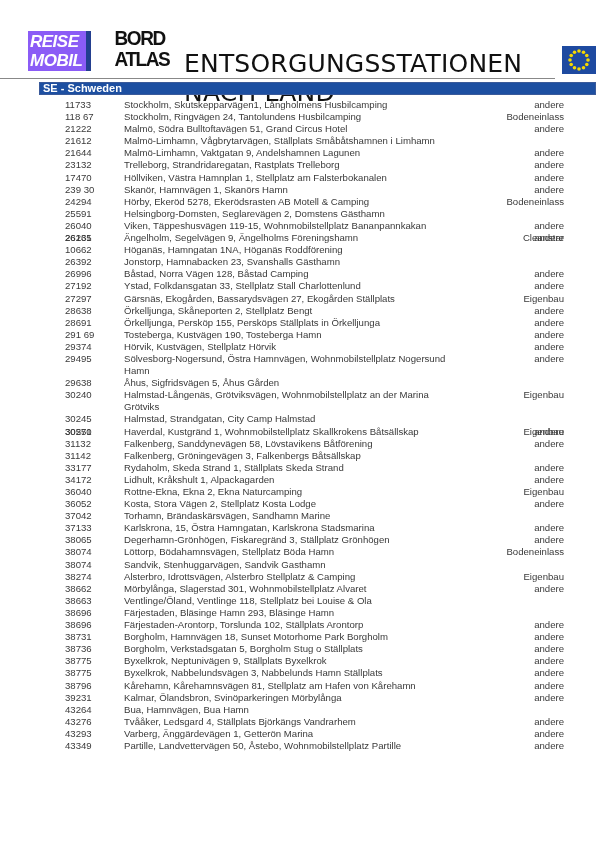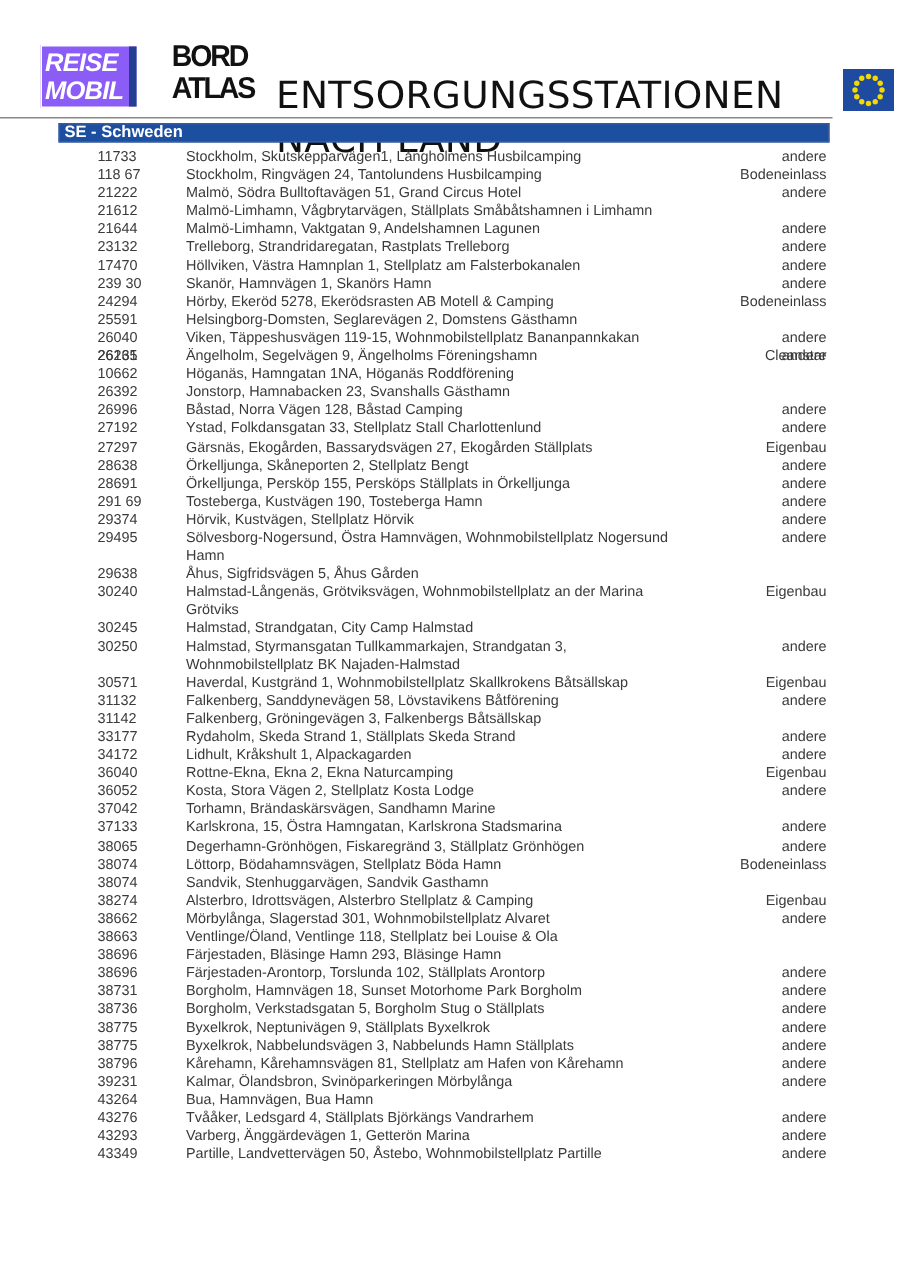--- a/index.html
+++ b/index.html
@@ -12,29 +12,29 @@
                   font-style: italic; font-size: 17px; line-height: 19px; letter-spacing: -0.5px;
                   font-family: "Liberation Sans", sans-serif; }
     .logo-reise .strip { position: absolute; right: 0; top: 0; width: 5px; height: 100%; background: #233f8f; }
     .logo-bord { position: absolute; left: 113px; top: 28px; width: 62px; height: 46px;
                  font-weight: bold; font-size: 20px; line-height: 21px; color: #111; letter-spacing: -1.5px;
                  font-family: "Liberation Sans", sans-serif; transform: scaleX(0.95); }
     .title { position: absolute; left: 184px; top: 49px; font-size: 25px; color: #111;
              font-family: "DejaVu Sans", sans-serif; letter-spacing: 0.2px; font-weight: normal; }
     .eu-flag { position: absolute; left: 562px; top: 46px; width: 34px; height: 28px; background: #1e4aa0; }
     .rule { position: absolute; left: 0; top: 78px; width: 555px; height: 1px; background: #888; }
-    .country-bar { position: absolute; left: 39px; top: 82px; width: 514px; height: 13px;
+    .country-bar { position: absolute; left: 39px; top: 82px; width: 557px; height: 13px;
                    background: #1d4fa1; border: 1px solid #3a5a9a; box-sizing: border-box; }
     .country-bar span { position: absolute; left: 3px; top: -1px; color: #fff; font-weight: bold;
                    font-size: 11px; line-height: 13px; }
     .rows { position: absolute; left: 0; top: 99px; width: 600px; margin-left: 20px; }
     .row { position: relative; font-size: 9.6px; line-height: 12.1px; color: #3a3a3a; }
     .row .plz { position: absolute; left: 45px; top: 0; }
     .row .addr { margin-left: 104px; width: 340px; display: block; }
-    .row .type { position: absolute; right: 69px; top: 0; text-align: right; }
+    .row .type { position: absolute; right: 56px; top: 0; text-align: right; }
   </style>
 </head>
 <body>
 
 <div class="header">
   <div class="logo-reise">
     <div class="txt">
       <div>REISE</div>
       <div>MOBIL</div>
     </div>
@@ -193,21 +193,20 @@
       <span class="addr">Halmstad-Långenäs, Grötviksvägen, Wohnmobilstellplatz an der Marina Grötviks</span>
       <span class="type">Eigenbau</span>
     </div>
     <div class="row">
       <span class="plz">30245</span>
       <span class="addr">Halmstad, Strandgatan, City Camp Halmstad</span>
       <span class="type"></span>
     </div>
     <div class="row">
       <span class="plz">30250</span>
-      <span class="addr">Halmstad, Styrmansgatan Tullkammarkajen, Strandgatan 3, Wohnmobilstellplatz BK Najaden-Halmstad</span>
       <span class="type">andere</span>
     </div>
     <div class="row">
       <span class="plz">30571</span>
       <span class="addr">Haverdal, Kustgränd 1, Wohnmobilstellplatz Skallkrokens Båtsällskap</span>
       <span class="type">Eigenbau</span>
     </div>
     <div class="row">
       <span class="plz">31132</span>
       <span class="addr">Falkenberg, Sanddynevägen 58, Lövstavikens Båtförening</span>

